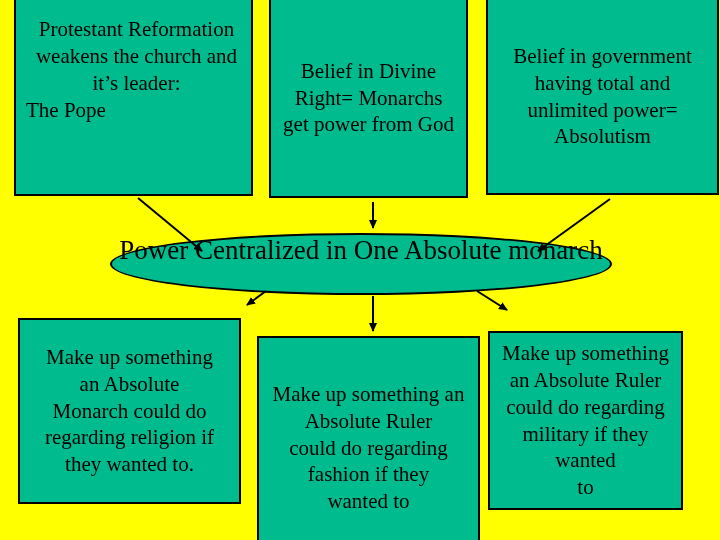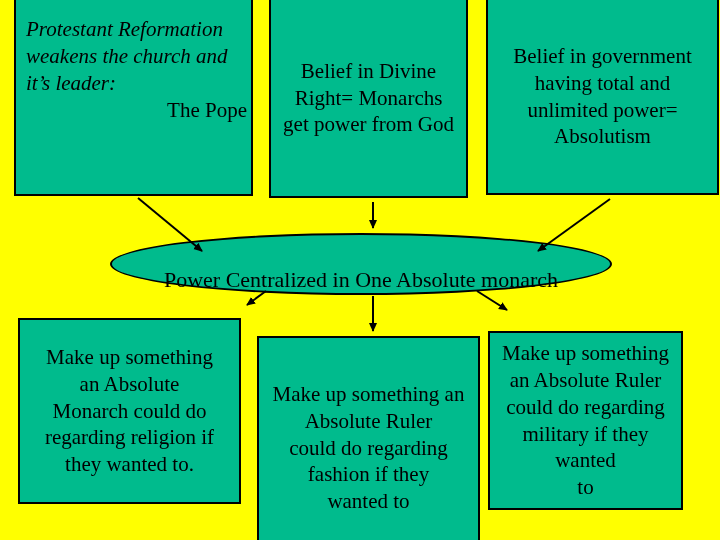--- a/index.html
+++ b/index.html
@@ -33,30 +33,30 @@
   }
   .box .box-text { white-space: pre-line; }
   .centered-flex {
     display: flex;
     align-items: center;
     justify-content: center;
     text-align: center;
   }
   
   .box-reformation { left: 14px;  top: -2px;  width: 239px; height: 198px; padding: 16px 4px 0 10px; }
-  .box-reformation .main { text-align: left; font-style: italic; }
-  .box-reformation .sub  { text-align: right; }
+  .box-reformation .main { text-align: center; }
+  .box-reformation .sub  { text-align: left; }
   .box-divine     { left: 269px; top: -2px;  width: 199px; height: 200px; }
   .box-absolutism { left: 486px; top: -2px;  width: 233px; height: 197px; }
   
   .hub {
     left: 110px; top: 233px; width: 502px; height: 62px;
     border-radius: 50%;
-    font-size: 22px;
-    display: flex; align-items: flex-end; justify-content: center;
+    font-size: 27px;
+    display: flex; align-items: flex-start; justify-content: center;
     text-align: center;
   }
   
   .box-religion { left: 18px;  top: 318px; width: 223px; height: 186px; }
   .box-fashion  { left: 257px; top: 336px; width: 223px; height: 224px; }
   .box-military { left: 488px; top: 331px; width: 195px; height: 179px; }
   
   .arrows {
     position: absolute;
     left: 0; top: 0; width: 720px; height: 540px;

